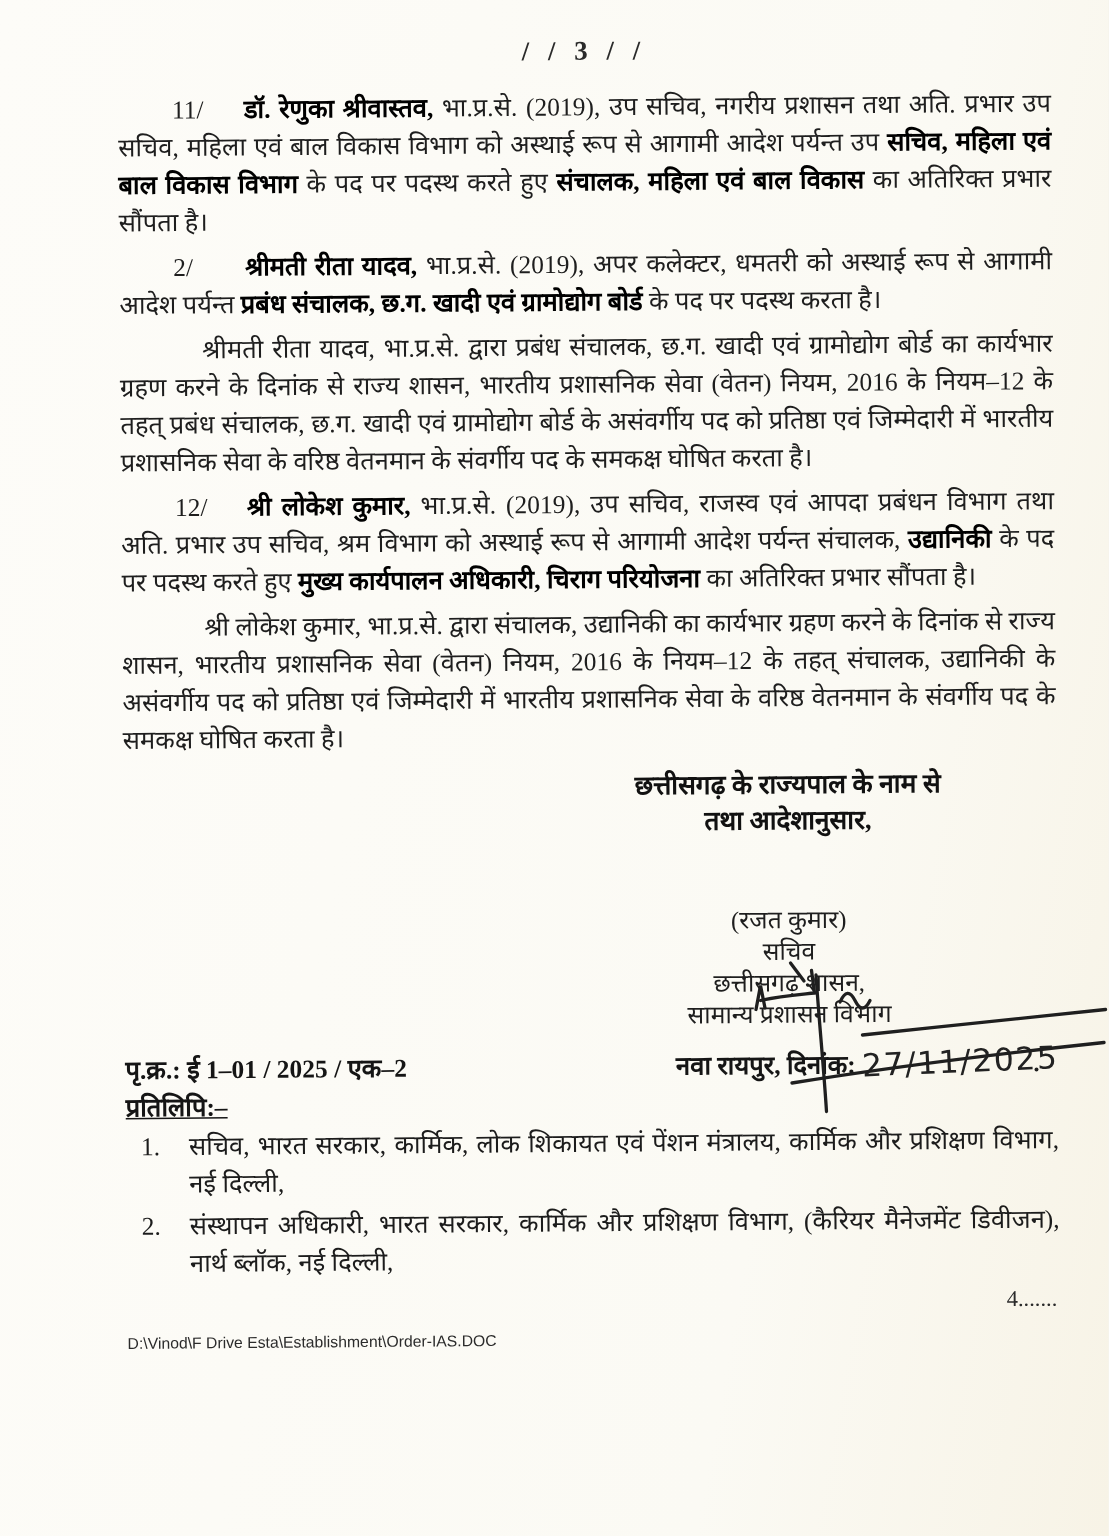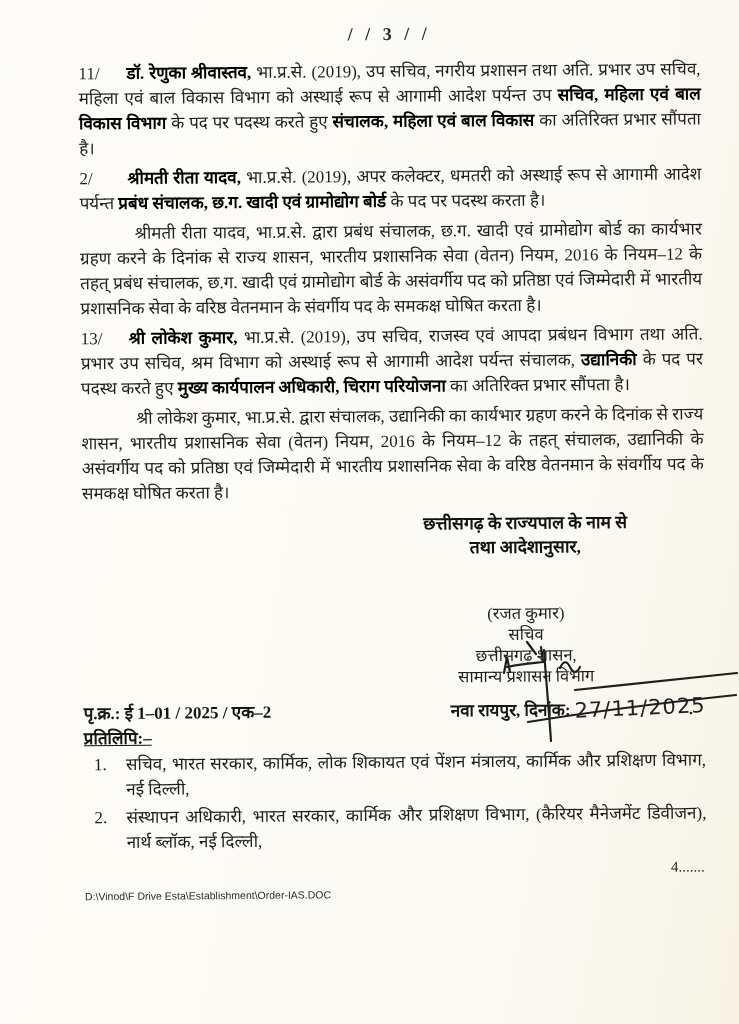--- a/index.html
+++ b/index.html
@@ -37,20 +37,21 @@
     line-height: 25px;
     text-align: justify;
     margin: 0 0 5px 0;
     color: #1e1e1e;
   }
   .para b { color: #000; }
   .para .pnum {
     display: inline-block;
     width: 48px;
     font-weight: normal;
+    margin-left: 36px;
   }
   .para.indent { text-indent: 55px; }
   .sig-block {
     width: 330px;
     margin: 8px 14px 0 auto;
     text-align: center;
   }
   .sig-line {
     font-weight: bold;
     font-size: 17.5px;
@@ -141,21 +142,21 @@
 
     <div class="para">
       <span class="pnum">2/</span><span><b>श्रीमती रीता यादव, </b><span>भा.प्र.से. (2019), अपर कलेक्टर, धमतरी को अस्थाई रूप से आगामी आदेश पर्यन्त </span><b>प्रबंध संचालक, छ.ग. खादी एवं ग्रामोद्योग बोर्ड</b><span> के पद पर पदस्थ करता है।</span></span>
     </div>
 
     <div class="para indent">
       <span><span>श्रीमती रीता यादव, भा.प्र.से. द्वारा प्रबंध संचालक, छ.ग. खादी एवं ग्रामोद्योग बोर्ड का कार्यभार ग्रहण करने के दिनांक से राज्य शासन, भारतीय प्रशासनिक सेवा (वेतन) नियम, 2016 के नियम–12 के तहत् प्रबंध संचालक, छ.ग. खादी एवं ग्रामोद्योग बोर्ड के असंवर्गीय पद को प्रतिष्ठा एवं जिम्मेदारी में भारतीय प्रशासनिक सेवा के वरिष्ठ वेतनमान के संवर्गीय पद के समकक्ष घोषित करता है।</span></span>
     </div>
 
     <div class="para">
-      <span class="pnum">13/</span><span><b>श्री लोकेश कुमार, </b><span>भा.प्र.से. (2019), उप सचिव, राजस्व एवं आपदा प्रबंधन विभाग तथा अति. प्रभार उप सचिव, श्रम विभाग को अस्थाई रूप से आगामी आदेश पर्यन्त संचालक, </span><b>उद्यानिकी</b><span> के पद पर पदस्थ करते हुए </span><b>मुख्य कार्यपालन अधिकारी, चिराग परियोजना</b><span> का अतिरिक्त प्रभार सौंपता है।</span></span>
+      <span class="pnum">12/</span><span><b>श्री लोकेश कुमार, </b><span>भा.प्र.से. (2019), उप सचिव, राजस्व एवं आपदा प्रबंधन विभाग तथा अति. प्रभार उप सचिव, श्रम विभाग को अस्थाई रूप से आगामी आदेश पर्यन्त संचालक, </span><b>उद्यानिकी</b><span> के पद पर पदस्थ करते हुए </span><b>मुख्य कार्यपालन अधिकारी, चिराग परियोजना</b><span> का अतिरिक्त प्रभार सौंपता है।</span></span>
     </div>
 
     <div class="para indent">
       <span><span>श्री लोकेश कुमार, भा.प्र.से. द्वारा संचालक, उद्यानिकी का कार्यभार ग्रहण करने के दिनांक से राज्य शासन, भारतीय प्रशासनिक सेवा (वेतन) नियम, 2016 के नियम–12 के तहत् संचालक, उद्यानिकी के असंवर्गीय पद को प्रतिष्ठा एवं जिम्मेदारी में भारतीय प्रशासनिक सेवा के वरिष्ठ वेतनमान के संवर्गीय पद के समकक्ष घोषित करता है।</span></span>
     </div>
 
     <div class="sig-block">
       <div class="sig-line">छत्तीसगढ़ के राज्यपाल के नाम से</div>
       <div class="sig-line">तथा आदेशानुसार,</div>
       <div class="sig-space"></div>

